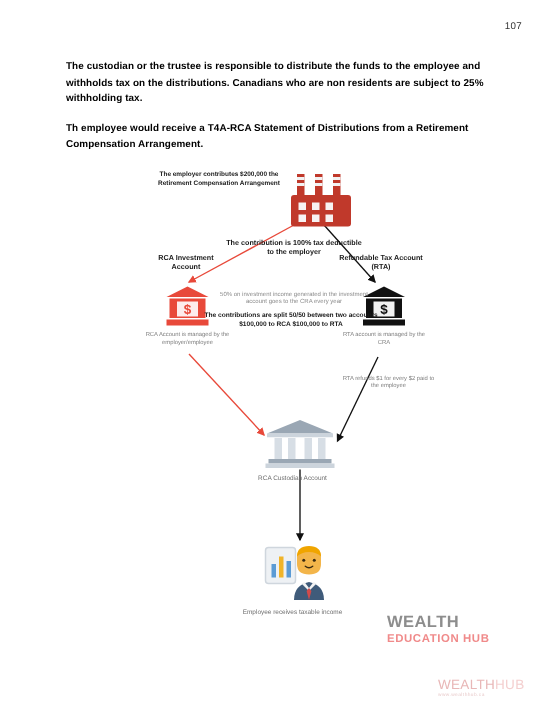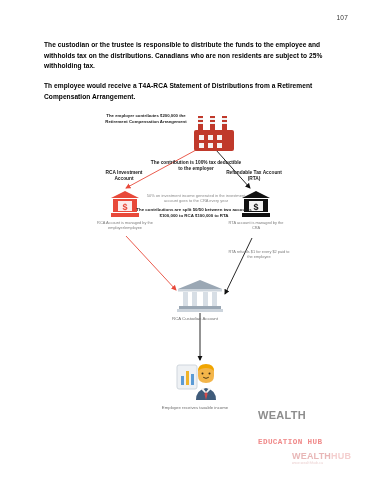--- a/index.html
+++ b/index.html
@@ -90,28 +90,28 @@
   .wm-main{
     position:absolute;left:258px;top:410px;width:105px;
     text-align:left;line-height:1;
   }
   .wm-main .w1{
     font-size:11px;font-weight:bold;color:#8d8d8d;
     letter-spacing:.3px;display:block;
   }
   .wm-main .w2{
     font-size:7.6px;font-weight:bold;color:#f08a8a;
-    letter-spacing:.4px;display:block;margin-top:18px;font-family:Liberation Mono, monospace;
+    letter-spacing:.4px;display:block;margin-top:1px;
   }
   .wm-faint{
     position:absolute;left:292px;top:452px;width:78px;
     text-align:left;line-height:1;
   }
   .wm-faint .f1{
-    font-size:9px;font-weight:bold;letter-spacing:.2px;display:block;
+    font-size:9px;font-weight:normal;letter-spacing:.2px;display:block;
   }
   .wm-faint .f1 .a{color:#e8b7b7;}
   .wm-faint .f1 .b{color:#f4cfcf;}
   .wm-faint .f2{
     font-size:3.2px;color:#e9cccc;display:block;margin-top:1px;letter-spacing:.3px;
   }
 </style>
 </head>
 <body>
 

